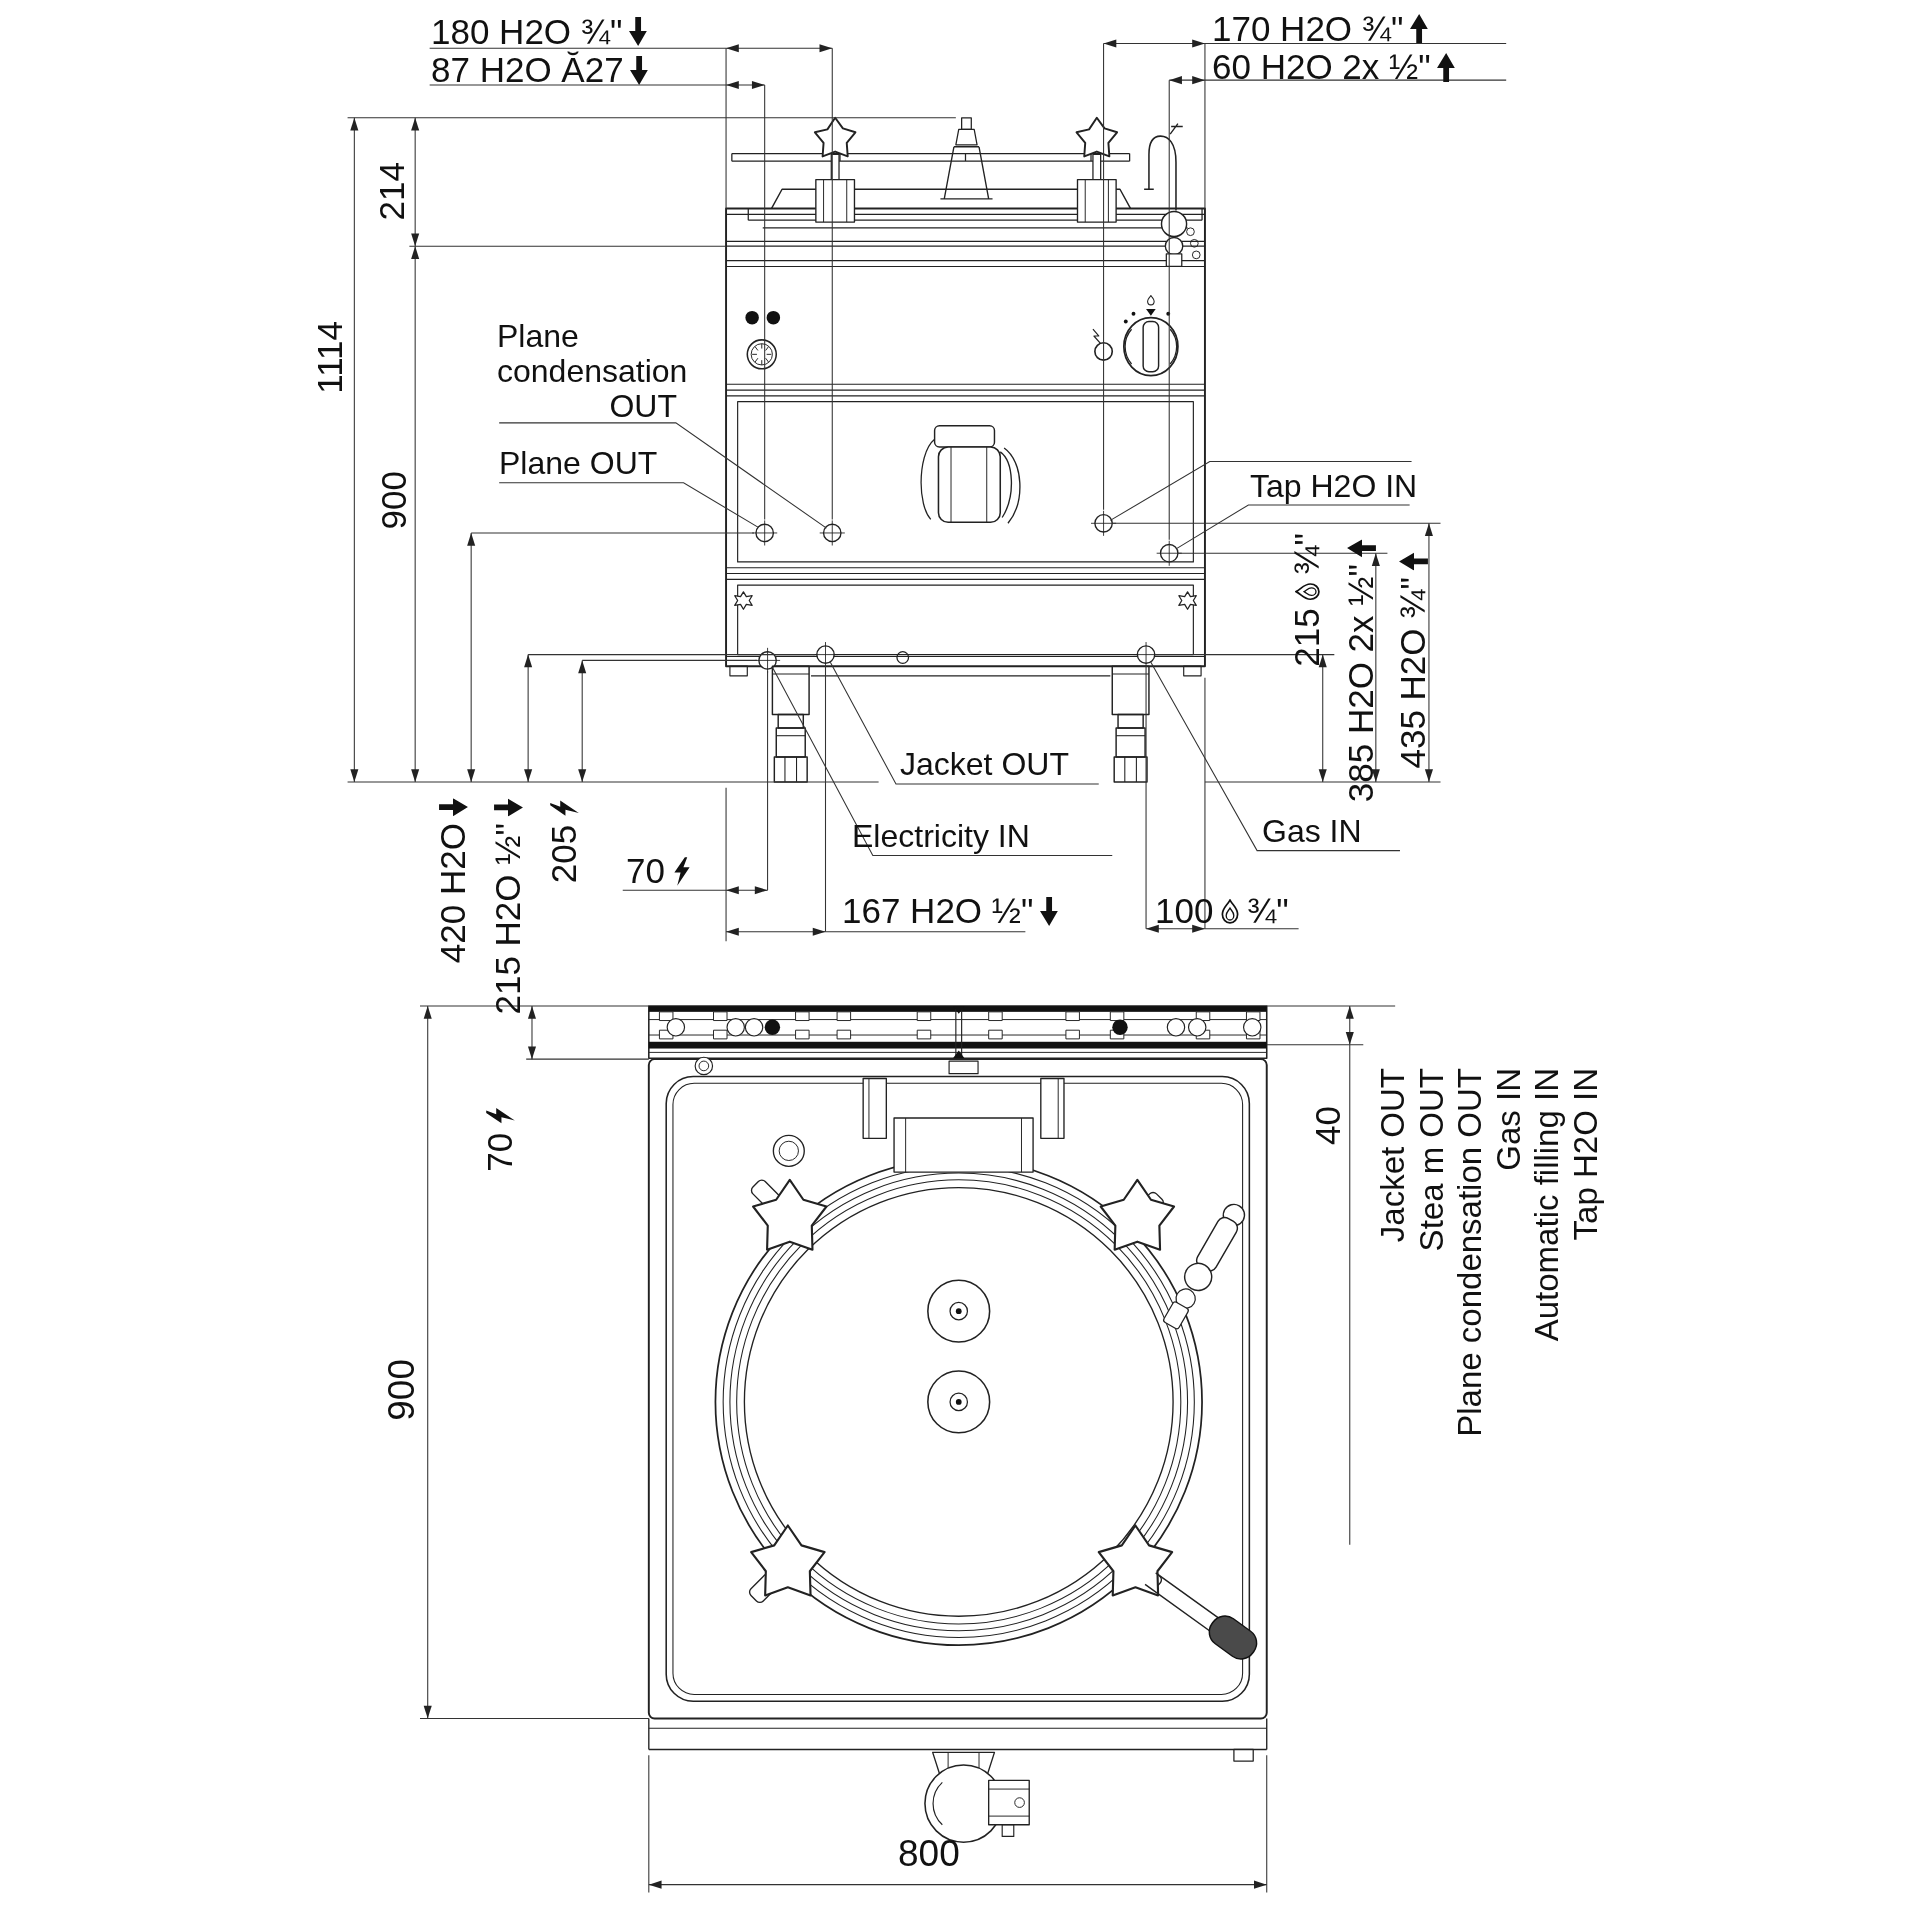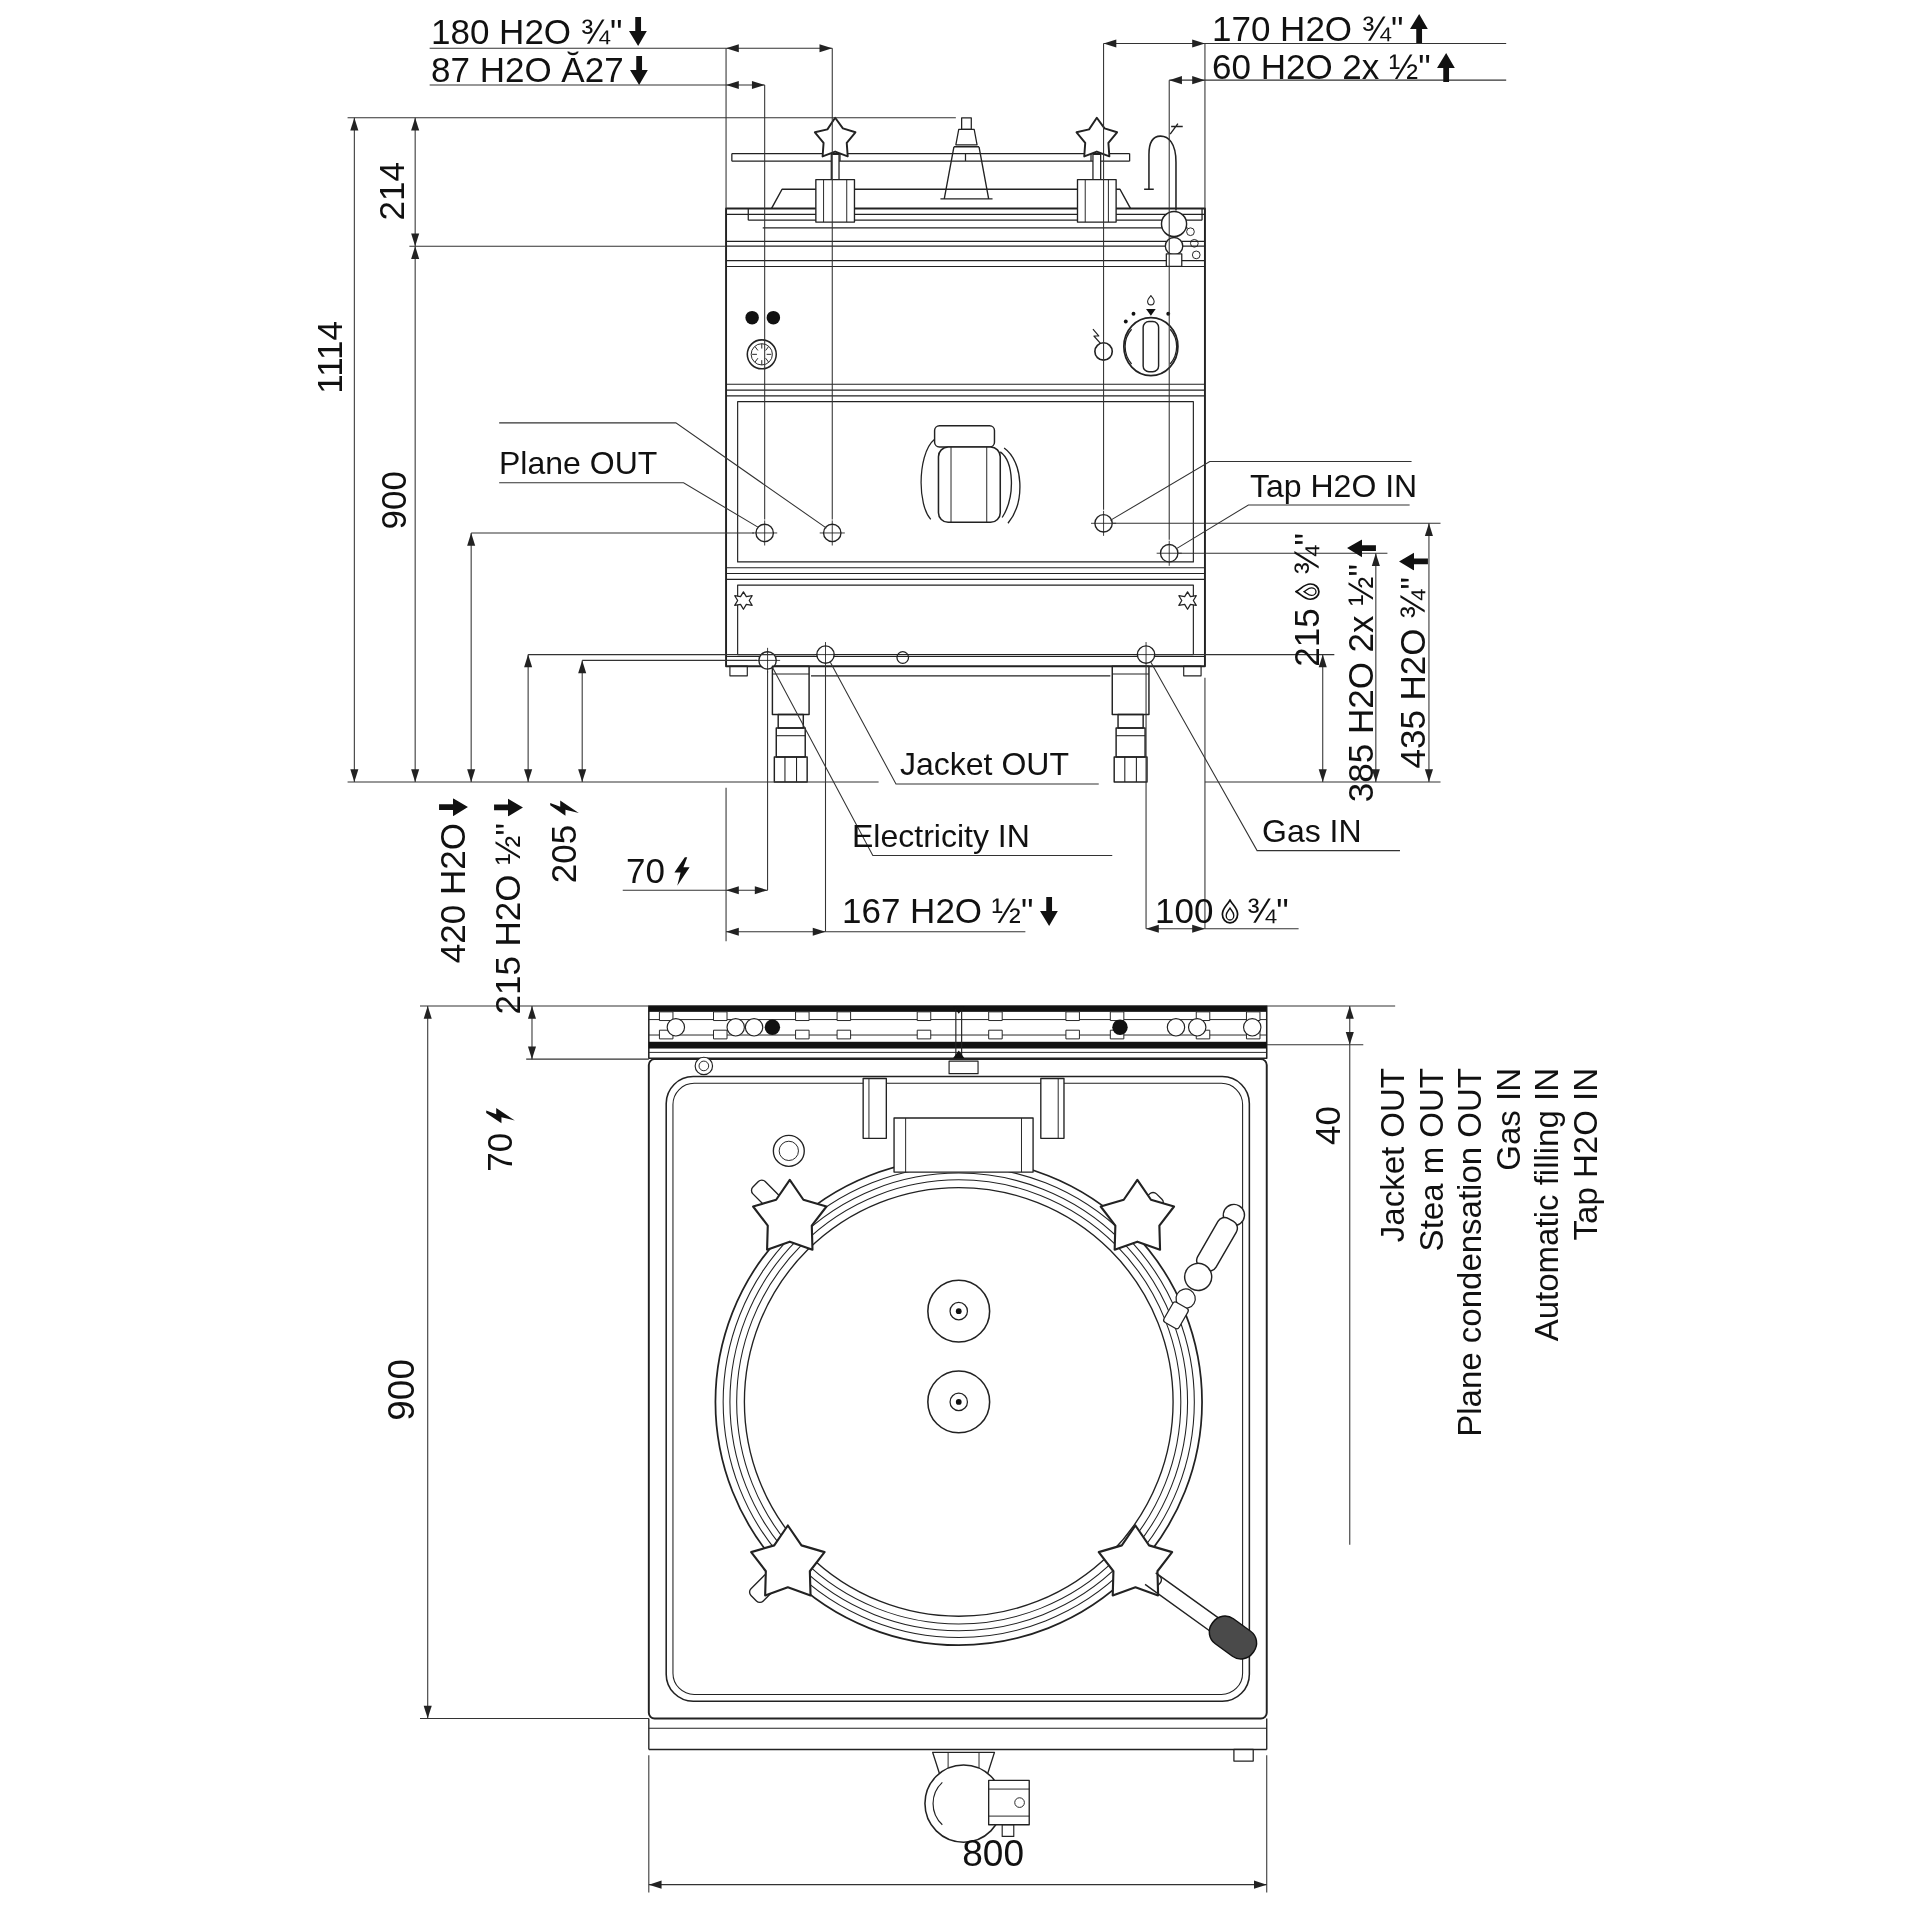--- a/index.html
+++ b/index.html
@@ -310,20 +310,25 @@
 <div class="lbl rot" style="left:373px;top:162px">
   <span>214</span>
 </div>
 <div class="lbl rot" style="left:311px;top:321px">
   <span>1114</span>
 </div>
 <div class="lbl rot" style="left:375px;top:471px">
   <span>900</span>
 </div>
 
+<div class="lbl call blk" style="left:497px;top:319px;width:180px">
+  <div>Plane</div>
+  <div>condensation</div>
+  <div class="r">OUT</div>
+</div>
 <div class="lbl call" style="left:499px;top:446px">
   <span>Plane OUT</span>
 </div>
 <div class="lbl call" style="left:1250px;top:469px">
   <span>Tap H2O IN</span>
 </div>
 <div class="lbl call" style="left:900px;top:747px">
   <span>Jacket OUT</span>
 </div>
 <div class="lbl call" style="left:852px;top:819px">
@@ -399,21 +404,21 @@
 </div>
 <div class="lbl rot" style="left:481px;top:1106px">
   <span>70</span>
   <svg class="ic" width="20" height="29" viewBox="0 0 21 30">
         <path d="M13.5,0 2.5,16 h6.5 L5.5,30 18.5,10.5 h-6.5 L16,0 z" fill="#111"></path>
       </svg>
 </div>
 <div class="lbl rot" style="left:1309px;top:1106px">
   <span>40</span>
 </div>
-<div class="lbl big" style="left:898px;top:1834px;width:126px;justify-content:flex-end">
+<div class="lbl big" style="left:898px;top:1834px;width:126px;justify-content:flex-start">
   <span>800</span>
 </div>
 
 <div class="lbl rot" style="left:1375px;top:1068px;font-size:33px">
   <span>Jacket OUT</span>
 </div>
 <div class="lbl rot" style="left:1414px;top:1068px;font-size:33px">
   <span>Stea m OUT</span>
 </div>
 <div class="lbl rot" style="left:1452px;top:1068px;font-size:33px">

